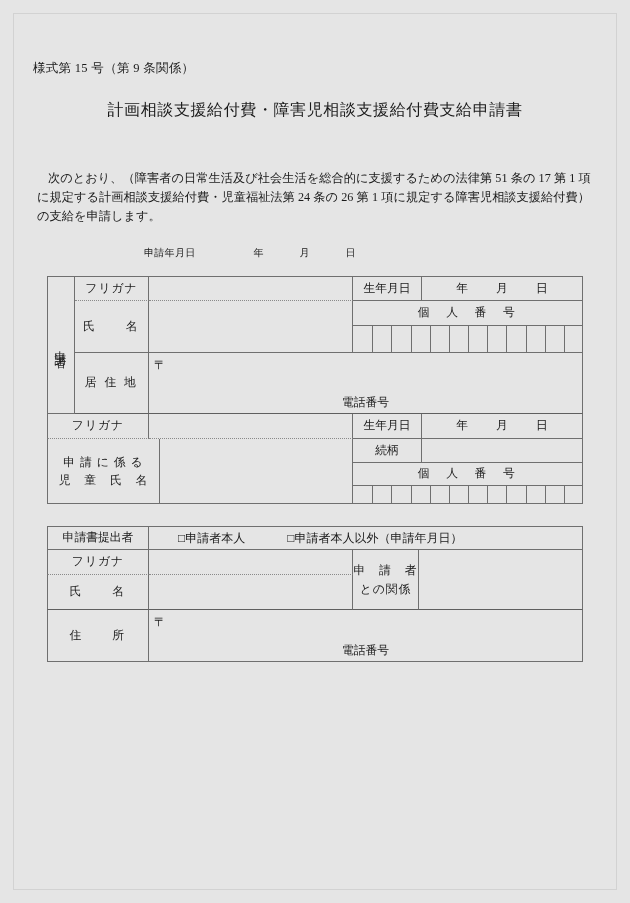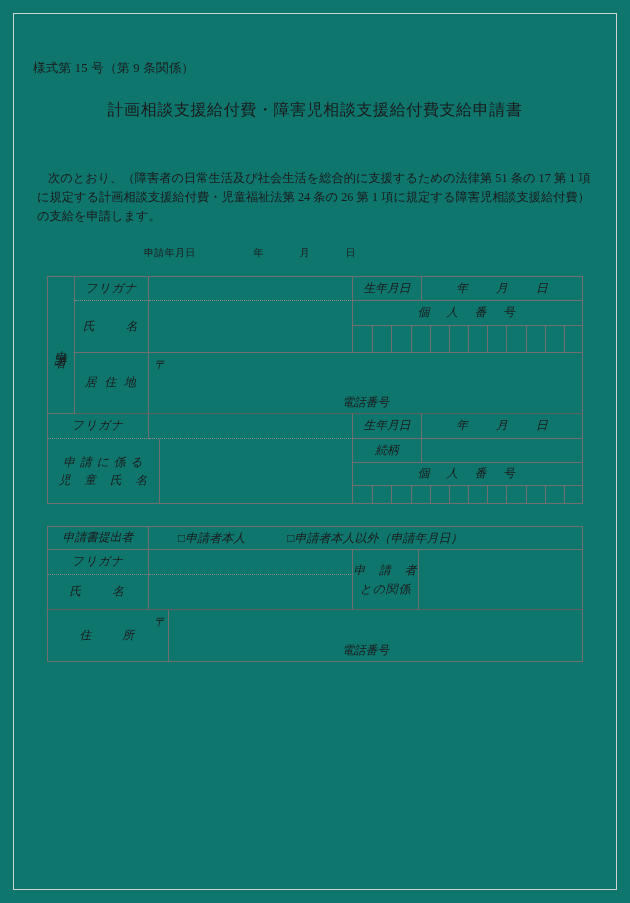--- a/index.html
+++ b/index.html
@@ -4,21 +4,21 @@
 <style>
   html, body {
     margin: 0;
     padding: 0;
     background: #9a9a9a;
   }
   #page {
     position: relative;
     width: 630px;
     height: 903px;
-    background: #0f766e;
+    background: #e5e5e5;
     overflow: hidden;
     font-family: "Liberation Serif", "DejaVu Serif", serif;
     color: #1a1a1a;
     box-sizing: border-box;
   }
   
   #page-border {
     position: absolute;
     left: 13px; top: 13px;
     width: 604px; height: 877px;
@@ -50,21 +50,20 @@
 
   
   .tbl { position: absolute; box-sizing: border-box; }
   .cell {
     position: absolute;
     box-sizing: border-box;
     border: 0 solid #6f6f6f;
     display: flex;
     font-size: 11.8px;
     color: #1a1a1a;
-    font-style: italic;
   }
   .bt { border-top-width: 1px; }
   .bb { border-bottom-width: 1px; }
   .bl { border-left-width: 1px; }
   .br { border-right-width: 1px; }
   .bb-dot { border-bottom: 1px dotted #8a8a8a; }
   .bb-thick { border-bottom: 1.4px solid #5f5f5f; }
 
   .c-center { align-items: center; justify-content: center; }
   .c-left { align-items: center; justify-content: flex-start; }
@@ -225,21 +224,21 @@
       <span class="sp2">氏　　名</span>
     </div>
     <div class="cell br bb-thick" style="left:102px; top:49px; width:204px; height:35px;"></div>
 
     <div class="cell br bb-thick c-center twoline" style="left:306px; top:24px; width:66px; height:60px;">
       <span class="sp1">申　請　者</span>
       <span class="sp1">との関係</span>
     </div>
     <div class="cell br bb-thick" style="left:372px; top:24px; width:164px; height:60px;"></div>
 
-    <div class="cell bl br bb c-center" style="left:0; top:84px; width:122px; height:52px;">
+    <div class="cell bl br bb c-center" style="left:0; top:84px; width:102px; height:52px;">
       <span class="sp2">住　　所</span>
     </div>
     <div class="cell br bb" style="left:102px; top:84px; width:434px; height:52px;">
       <span class="postal" style="position:absolute; left:5px; top:4px;">〒</span>
       <span style="position:absolute; left:0; right:0; bottom:2px; text-align:center; font-size:11.8px;">電話番号</span>
     </div>
   </div>
 </div>
 
 </body></html>

